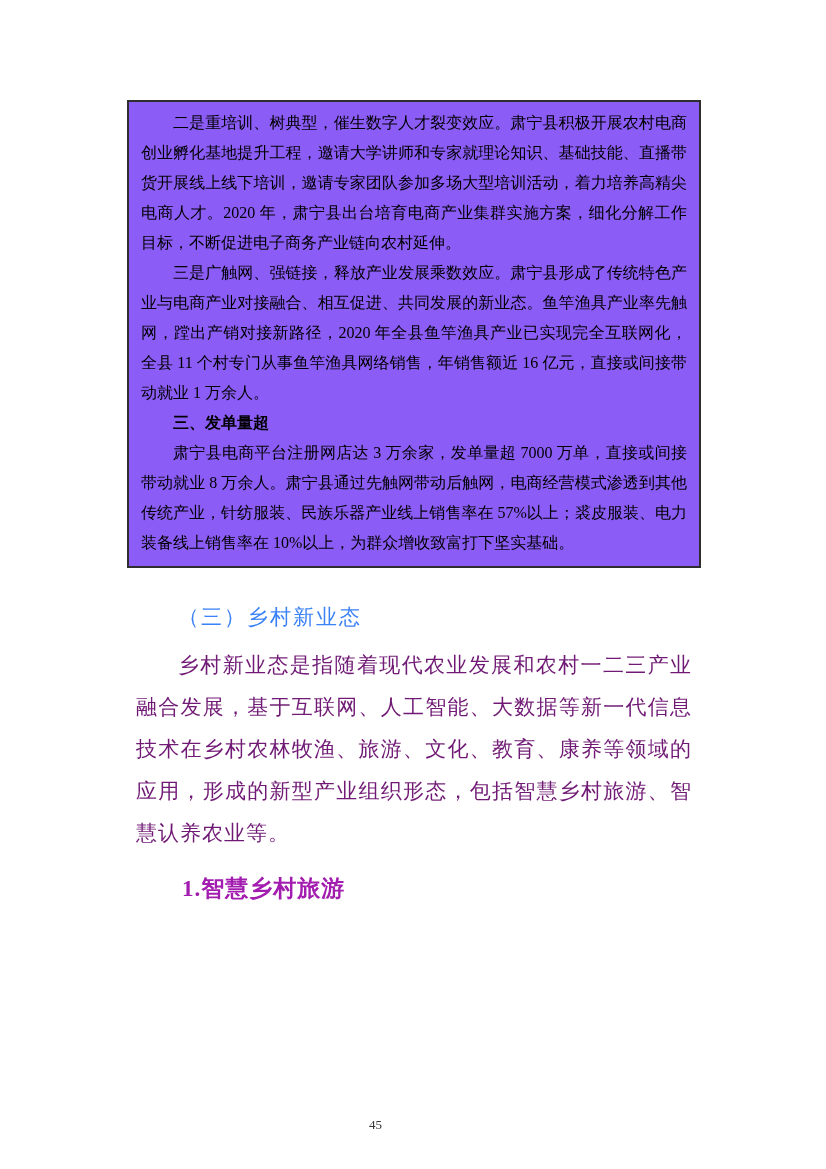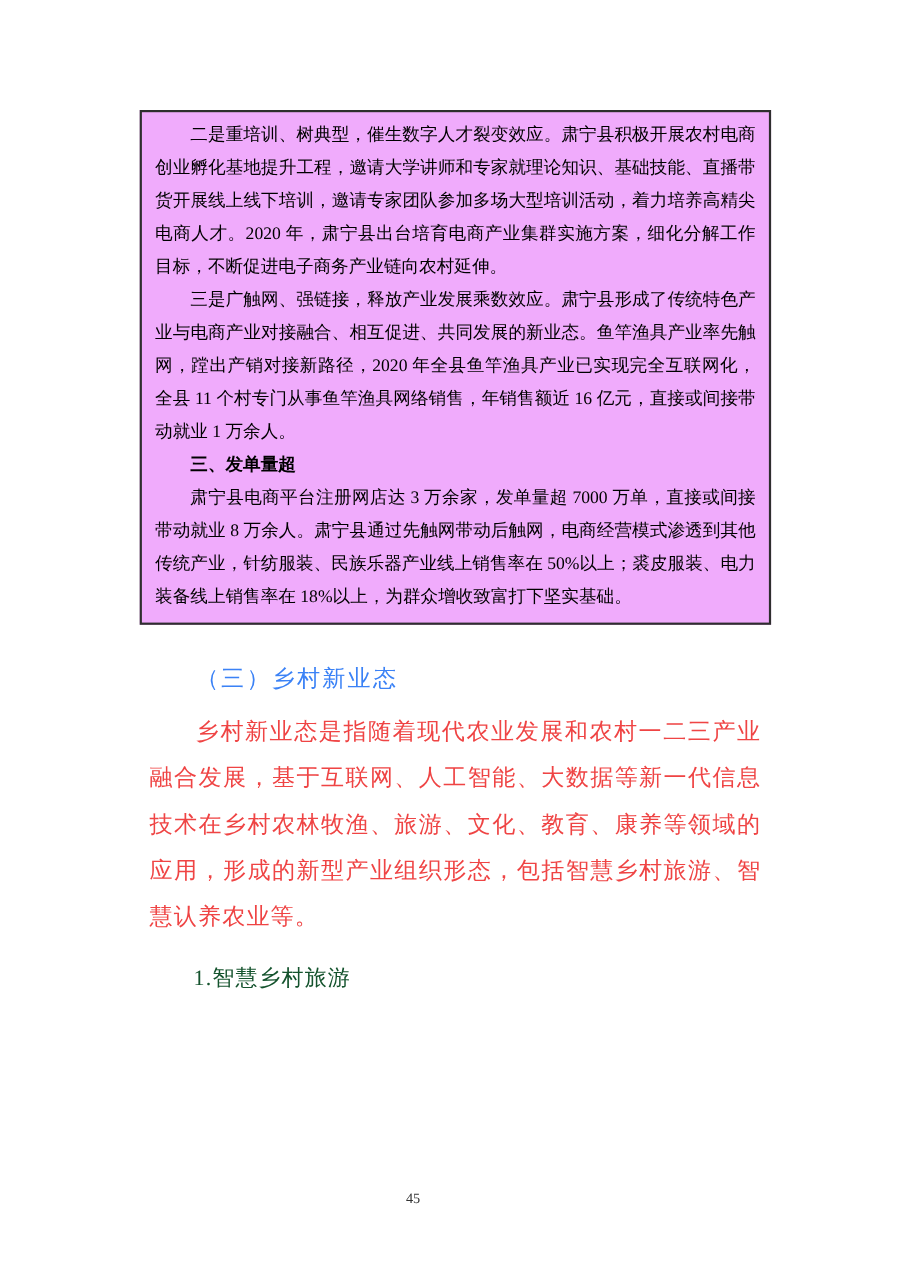--- a/index.html
+++ b/index.html
@@ -12,21 +12,21 @@
     color: #000000;
     font-family: "Liberation Serif", "DejaVu Serif", serif;
     padding: 100px 125px 0 127px;
     overflow: hidden;
   }
   
   .boxed-section {
     width: 574px;
     border: 2px solid #2e2e2e;
     padding: 6px 12px 8px 12px;
-    background: #f0abfc;
+    background: #8b5cf6;
   }
   .box-para {
     font-size: 16px;
     line-height: 30px;
     text-align: justify;
     text-indent: 2em;
     color: #000000;
   }
   .box-heading {
     font-size: 16px;
@@ -49,52 +49,52 @@
     font-weight: normal;
     color: #3b82f6;
   }
   .main-para {
     margin-top: 6px;
     font-size: 21px;
     line-height: 42px;
     letter-spacing: 1px;
     text-align: justify;
     text-indent: 2em;
-    color: #ef4444;
+    color: #701a75;
   }
   .sub-heading {
     margin-top: 14px;
-    font-size: 20px;
+    font-size: 23px;
     line-height: 42px;
     letter-spacing: 1px;
     text-indent: 2em;
-    font-weight: normal;
-    color: #14532d;
+    font-weight: bold;
+    color: #a21caf;
   }
   
   .page-number {
     position: absolute;
-    top: 1082px;
+    top: 1117px;
     left: 0;
     width: 751px;
     text-align: center;
     font-size: 13px;
     color: #333333;
   }
 </style>
 </head>
 <body>
 
 <div class="page">
 
   <div class="boxed-section">
     <p class="box-para">二是重培训、树典型，催生数字人才裂变效应。肃宁县积极开展农村电商创业孵化基地提升工程，邀请大学讲师和专家就理论知识、基础技能、直播带货开展线上线下培训，邀请专家团队参加多场大型培训活动，着力培养高精尖电商人才。2020 年，肃宁县出台培育电商产业集群实施方案，细化分解工作目标，不断促进电子商务产业链向农村延伸。</p>
     <p class="box-para">三是广触网、强链接，释放产业发展乘数效应。肃宁县形成了传统特色产业与电商产业对接融合、相互促进、共同发展的新业态。鱼竿渔具产业率先触网，蹚出产销对接新路径，2020 年全县鱼竿渔具产业已实现完全互联网化，全县 11 个村专门从事鱼竿渔具网络销售，年销售额近 16 亿元，直接或间接带动就业 1 万余人。</p>
     <p class="box-heading">三、发单量超</p>
-    <p class="box-para">肃宁县电商平台注册网店达 3 万余家，发单量超 7000 万单，直接或间接带动就业 8 万余人。肃宁县通过先触网带动后触网，电商经营模式渗透到其他传统产业，针纺服装、民族乐器产业线上销售率在 50%以上；裘皮服装、电力装备线上销售率在 18%以上，为群众增收致富打下坚实基础。</p>
+    <p class="box-para">肃宁县电商平台注册网店达 3 万余家，发单量超 7000 万单，直接或间接带动就业 8 万余人。肃宁县通过先触网带动后触网，电商经营模式渗透到其他传统产业，针纺服装、民族乐器产业线上销售率在 57%以上；裘皮服装、电力装备线上销售率在 10%以上，为群众增收致富打下坚实基础。</p>
   </div>
 
   <div class="main-text">
     <p class="main-heading">（三）乡村新业态</p>
     <p class="main-para">乡村新业态是指随着现代农业发展和农村一二三产业融合发展，基于互联网、人工智能、大数据等新一代信息技术在乡村农林牧渔、旅游、文化、教育、康养等领域的应用，形成的新型产业组织形态，包括智慧乡村旅游、智慧认养农业等。</p>
     <p class="sub-heading">1.智慧乡村旅游</p>
   </div>
 
   <div class="page-number">45</div>
 

